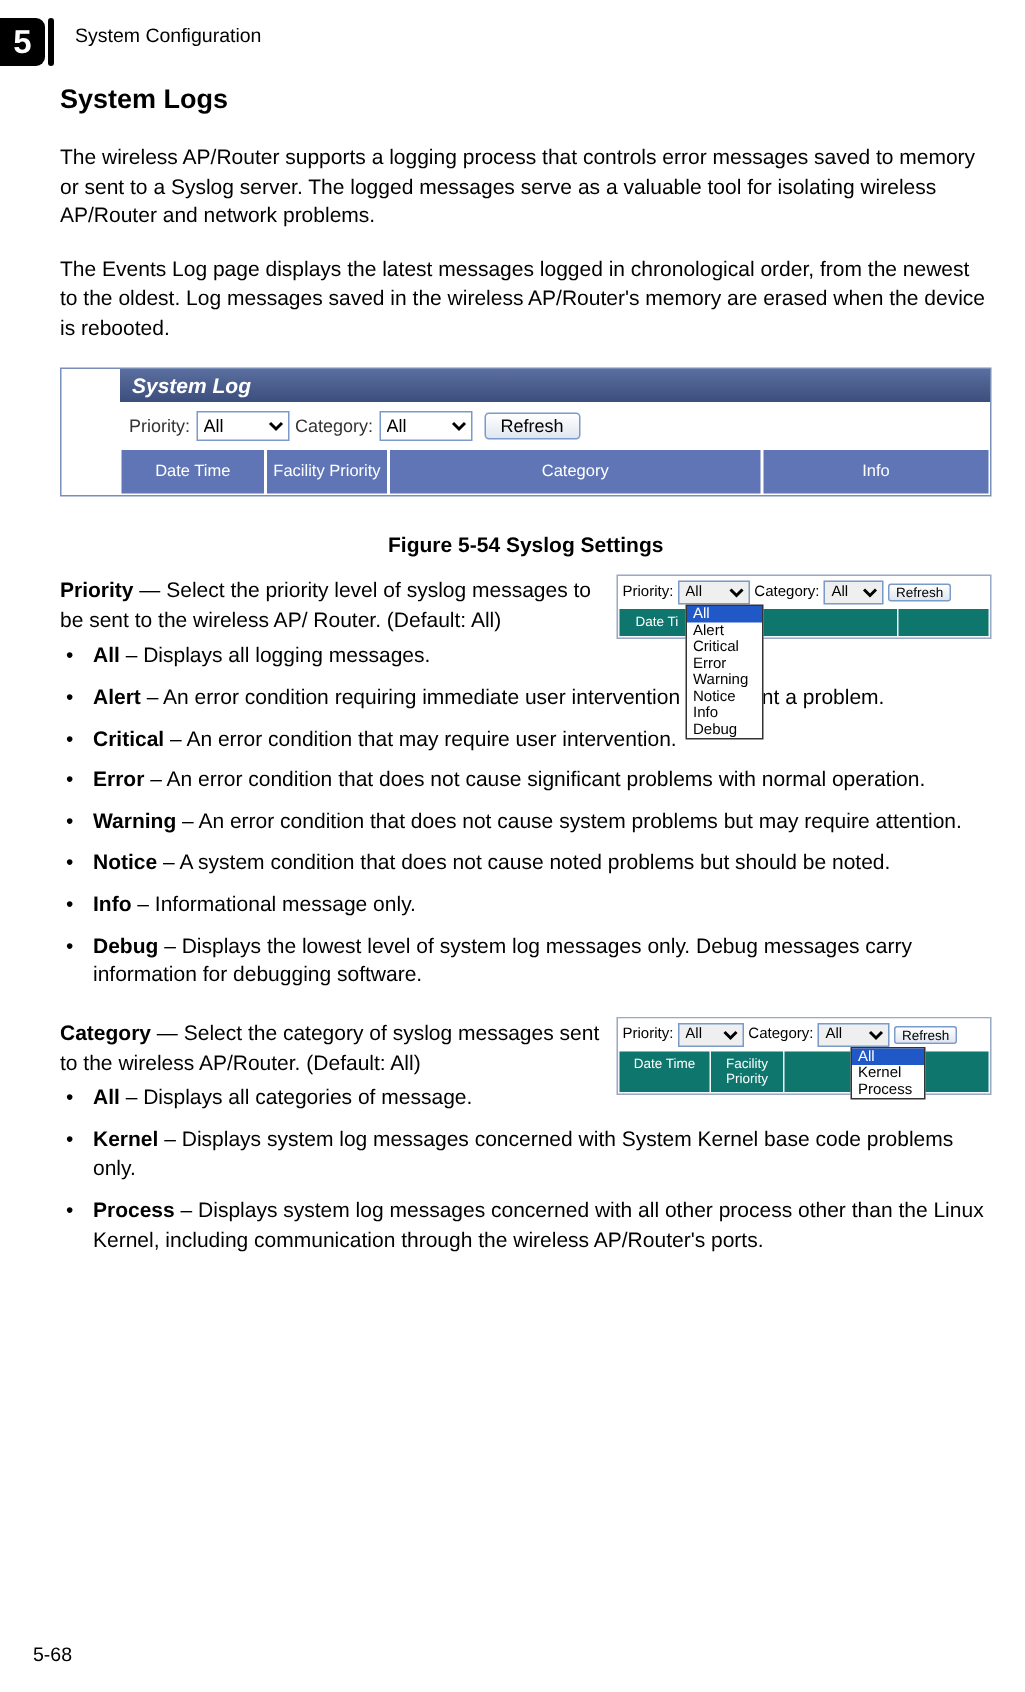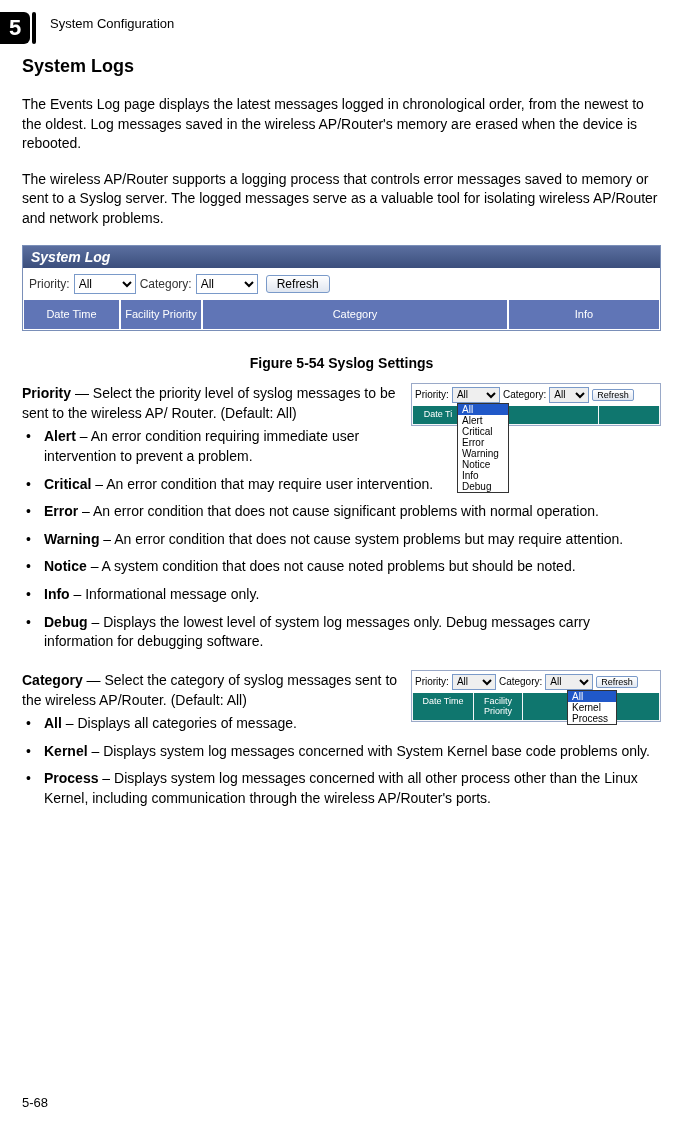--- a/index.html
+++ b/index.html
@@ -40,40 +40,41 @@
       margin-left: -4px;
     }
     .chapter-label {
       font-size: 13px;
       margin-left: 8px;
       margin-top: 4px;
     }
     .content {
       position: absolute;
       top: 56px;
-      left: 22px;
+      left: 40px;
       right: 22px;
     }
     h1.section-title {
       font-size: 18px;
       font-weight: bold;
       margin-bottom: 18px;
     }
     p.body {
       font-size: 14px;
       line-height: 1.4;
       margin-bottom: 16px;
     }
     .figure-wrap {
       margin-top: 10px;
       margin-bottom: 6px;
     }
     .syslog-panel {
       border: 1px solid #7a8fb8;
       background: #fff;
+      padding-left: 39px;
     }
     .syslog-titlebar {
       background: linear-gradient(#5b6fa0, #3b4e7c);
       color: #fff;
       padding: 3px 8px;
       font-size: 14px;
       font-weight: bold;
       font-style: italic;
     }
     .syslog-controls {
@@ -213,22 +214,22 @@
 
 <div class="header-bar">
   <div class="chapter-num-box">5</div>
   <div class="chapter-accent"></div>
   <div class="chapter-label">System Configuration</div>
 </div>
 
 <div class="content">
   <h1 class="section-title">System Logs</h1>
 
+  <p class="body">The wireless AP/Router supports a logging process that controls error messages saved to memory or sent to a Syslog server. The logged messages serve as a valuable tool for isolating wireless AP/Router and network problems.</p>
   <p class="body">The Events Log page displays the latest messages logged in chronological order, from the newest to the oldest. Log messages saved in the wireless AP/Router's memory are erased when the device is rebooted.</p>
-  <p class="body">The wireless AP/Router supports a logging process that controls error messages saved to memory or sent to a Syslog server. The logged messages serve as a valuable tool for isolating wireless AP/Router and network problems.</p>
 
   <div class="figure-wrap">
     <div class="syslog-panel">
       <div class="syslog-titlebar">System Log</div>
       <div class="syslog-controls">
         <span>Priority:</span>
         <select><option>All</option></select>
         <span>Category:</span>
         <select><option>All</option></select>
         <button class="btn-refresh">Refresh</button>
@@ -266,20 +267,21 @@
         <div>Critical</div>
         <div>Error</div>
         <div>Warning</div>
         <div>Notice</div>
         <div>Info</div>
         <div>Debug</div>
       </div>
     </div>
     <p class="lead"><b>Priority</b><span> — Select the priority level of syslog messages to be sent to the wireless AP/ Router. (Default: All)</span></p>
     <ul class="bullets">
+      <li><b>All</b><span> – Displays all logging messages.</span></li>
       <li><b>Alert</b><span> – An error condition requiring immediate user intervention to prevent a problem.</span></li>
       <li><b>Critical</b><span> – An error condition that may require user intervention.</span></li>
       <li><b>Error</b><span> – An error condition that does not cause significant problems with normal operation.</span></li>
       <li><b>Warning</b><span> – An error condition that does not cause system problems but may require attention.</span></li>
       <li><b>Notice</b><span> – A system condition that does not cause noted problems but should be noted.</span></li>
       <li><b>Info</b><span> – Informational message only.</span></li>
       <li><b>Debug</b><span> – Displays the lowest level of system log messages only. Debug messages carry information for debugging software.</span></li>
     </ul>
   </div>
 

